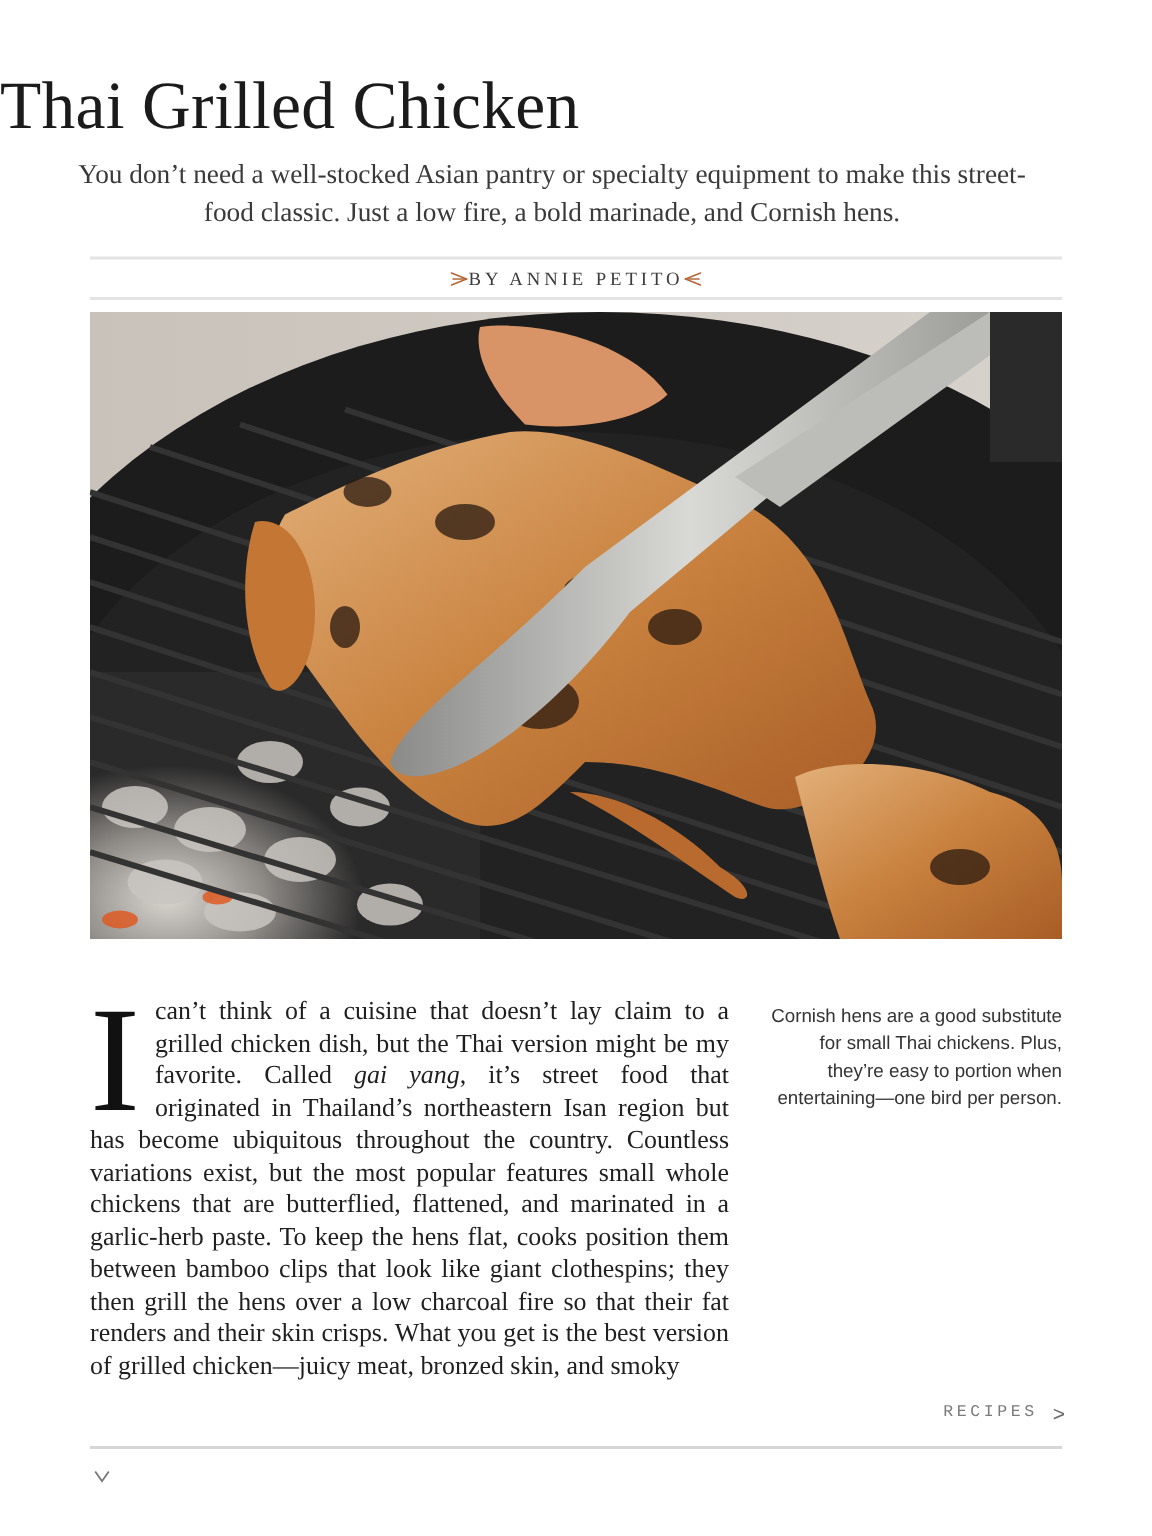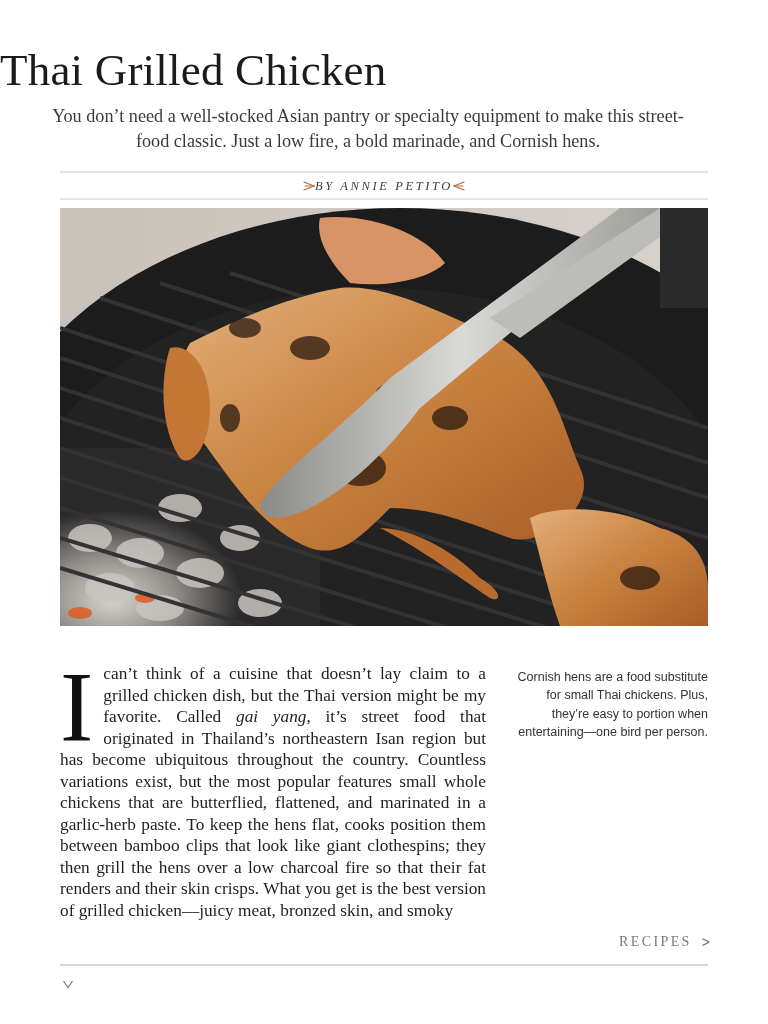--- a/index.html
+++ b/index.html
@@ -16,21 +16,21 @@
       text-align: center; font-family: Liberation Serif, serif;
       font-size: 18.2px; line-height: 25px; color: #3a3a3a;
     }
     .rule { position: absolute; left: 60px; width: 648px; height: 2px; background: #e4e4e4; }
     .rule.top { top: 171px; }
     .rule.bottom { top: 198px; }
     .rule.footer { top: 964px; height: 2px; background: #d6d6d6; }
 
     .byline {
       position: absolute; left: 0; top: 177px; width: 768px; height: 18px;
-      display: flex; justify-content: center; align-items: center; gap: 0; font-style: italic;
+      display: flex; justify-content: center; align-items: center; gap: 0;
     }
     .byline-text {
       font-family: "Liberation Serif", serif; font-size: 12.5px;
       letter-spacing: 2.6px; color: #3d3d3d;
     }
     .orn { width: 12px; height: 12px; display: inline-block; }
 
     .hero {
       position: absolute; left: 60px; top: 208px; width: 648px; height: 418px;
       overflow: hidden; background: #1b1b1b;
@@ -54,21 +54,21 @@
       text-align: right; font-family: "Liberation Sans", sans-serif;
       font-size: 12.5px; line-height: 18.4px; color: #333;
     }
 
     .section-link {
       position: absolute; left: 600px; top: 932px; width: 110px; height: 20px;
       display: flex; justify-content: flex-end; align-items: center; gap: 10px;
       cursor: pointer;
     }
     .section-label {
-      font-family: Liberation Serif, serif; font-size: 14px;
+      font-family: Liberation Mono, monospace; font-size: 11px;
       letter-spacing: 2.4px; color: #7a7a7a;
     }
     .chev-right { color: #6a6a6a; font-family: "Liberation Sans", sans-serif; font-size: 14px; }
 
     .expand-btn {
       position: absolute; left: 60px; top: 976px; width: 16px; height: 16px;
       cursor: pointer; display: flex; align-items: center; justify-content: center;
     }
   </style>
 </head>
@@ -169,21 +169,21 @@
     <path d="M200 300 C210 270 260 240 330 170 L560 0 L600 0 L360 200 C330 240 290 280 250 300 C230 310 205 315 200 300 Z" fill="url(#tong)"></path>
     <path d="M430 110 L600 0 L640 0 L460 130 Z" fill="#bcbcb9"></path>
     <rect x="600" y="0" width="48" height="100" fill="#2a2a2a"></rect>
   </svg>
 </div>
 
 <div class="body-text">
   <span class="dropcap">I</span><span>can’t think of a cuisine that doesn’t lay claim to a grilled chicken dish, but the Thai version might be my favorite. Called </span><em>gai yang</em><span>, it’s street food that originated in Thailand’s northeastern Isan region but has become ubiquitous throughout the country. Countless variations exist, but the most pop­ular features small whole chickens that are butterflied, flattened, and marinated in a garlic-herb paste. To keep the hens flat, cooks position them between bamboo clips that look like giant clothespins; they then grill the hens over a low charcoal fire so that their fat renders and their skin crisps. What you get is the best version of grilled chicken—juicy meat, bronzed skin, and smoky</span>
 </div>
 
-<p class="sidebar-note">Cornish hens are a food substitute for small Thai chickens. Plus, they’re easy to portion when entertaining—one bird per person.</p>
+<p class="sidebar-note">Cornish hens are a good substitute for small Thai chickens. Plus, they’re easy to portion when entertaining—one bird per person.</p>
 
 <div class="section-link">
   <span class="section-label">RECIPES</span>
   <span class="chev-right">&gt;</span>
 </div>
 
 <div class="rule footer"></div>
 
 <div class="expand-btn">
   <svg width="12" height="10" viewBox="0 0 12 10">

